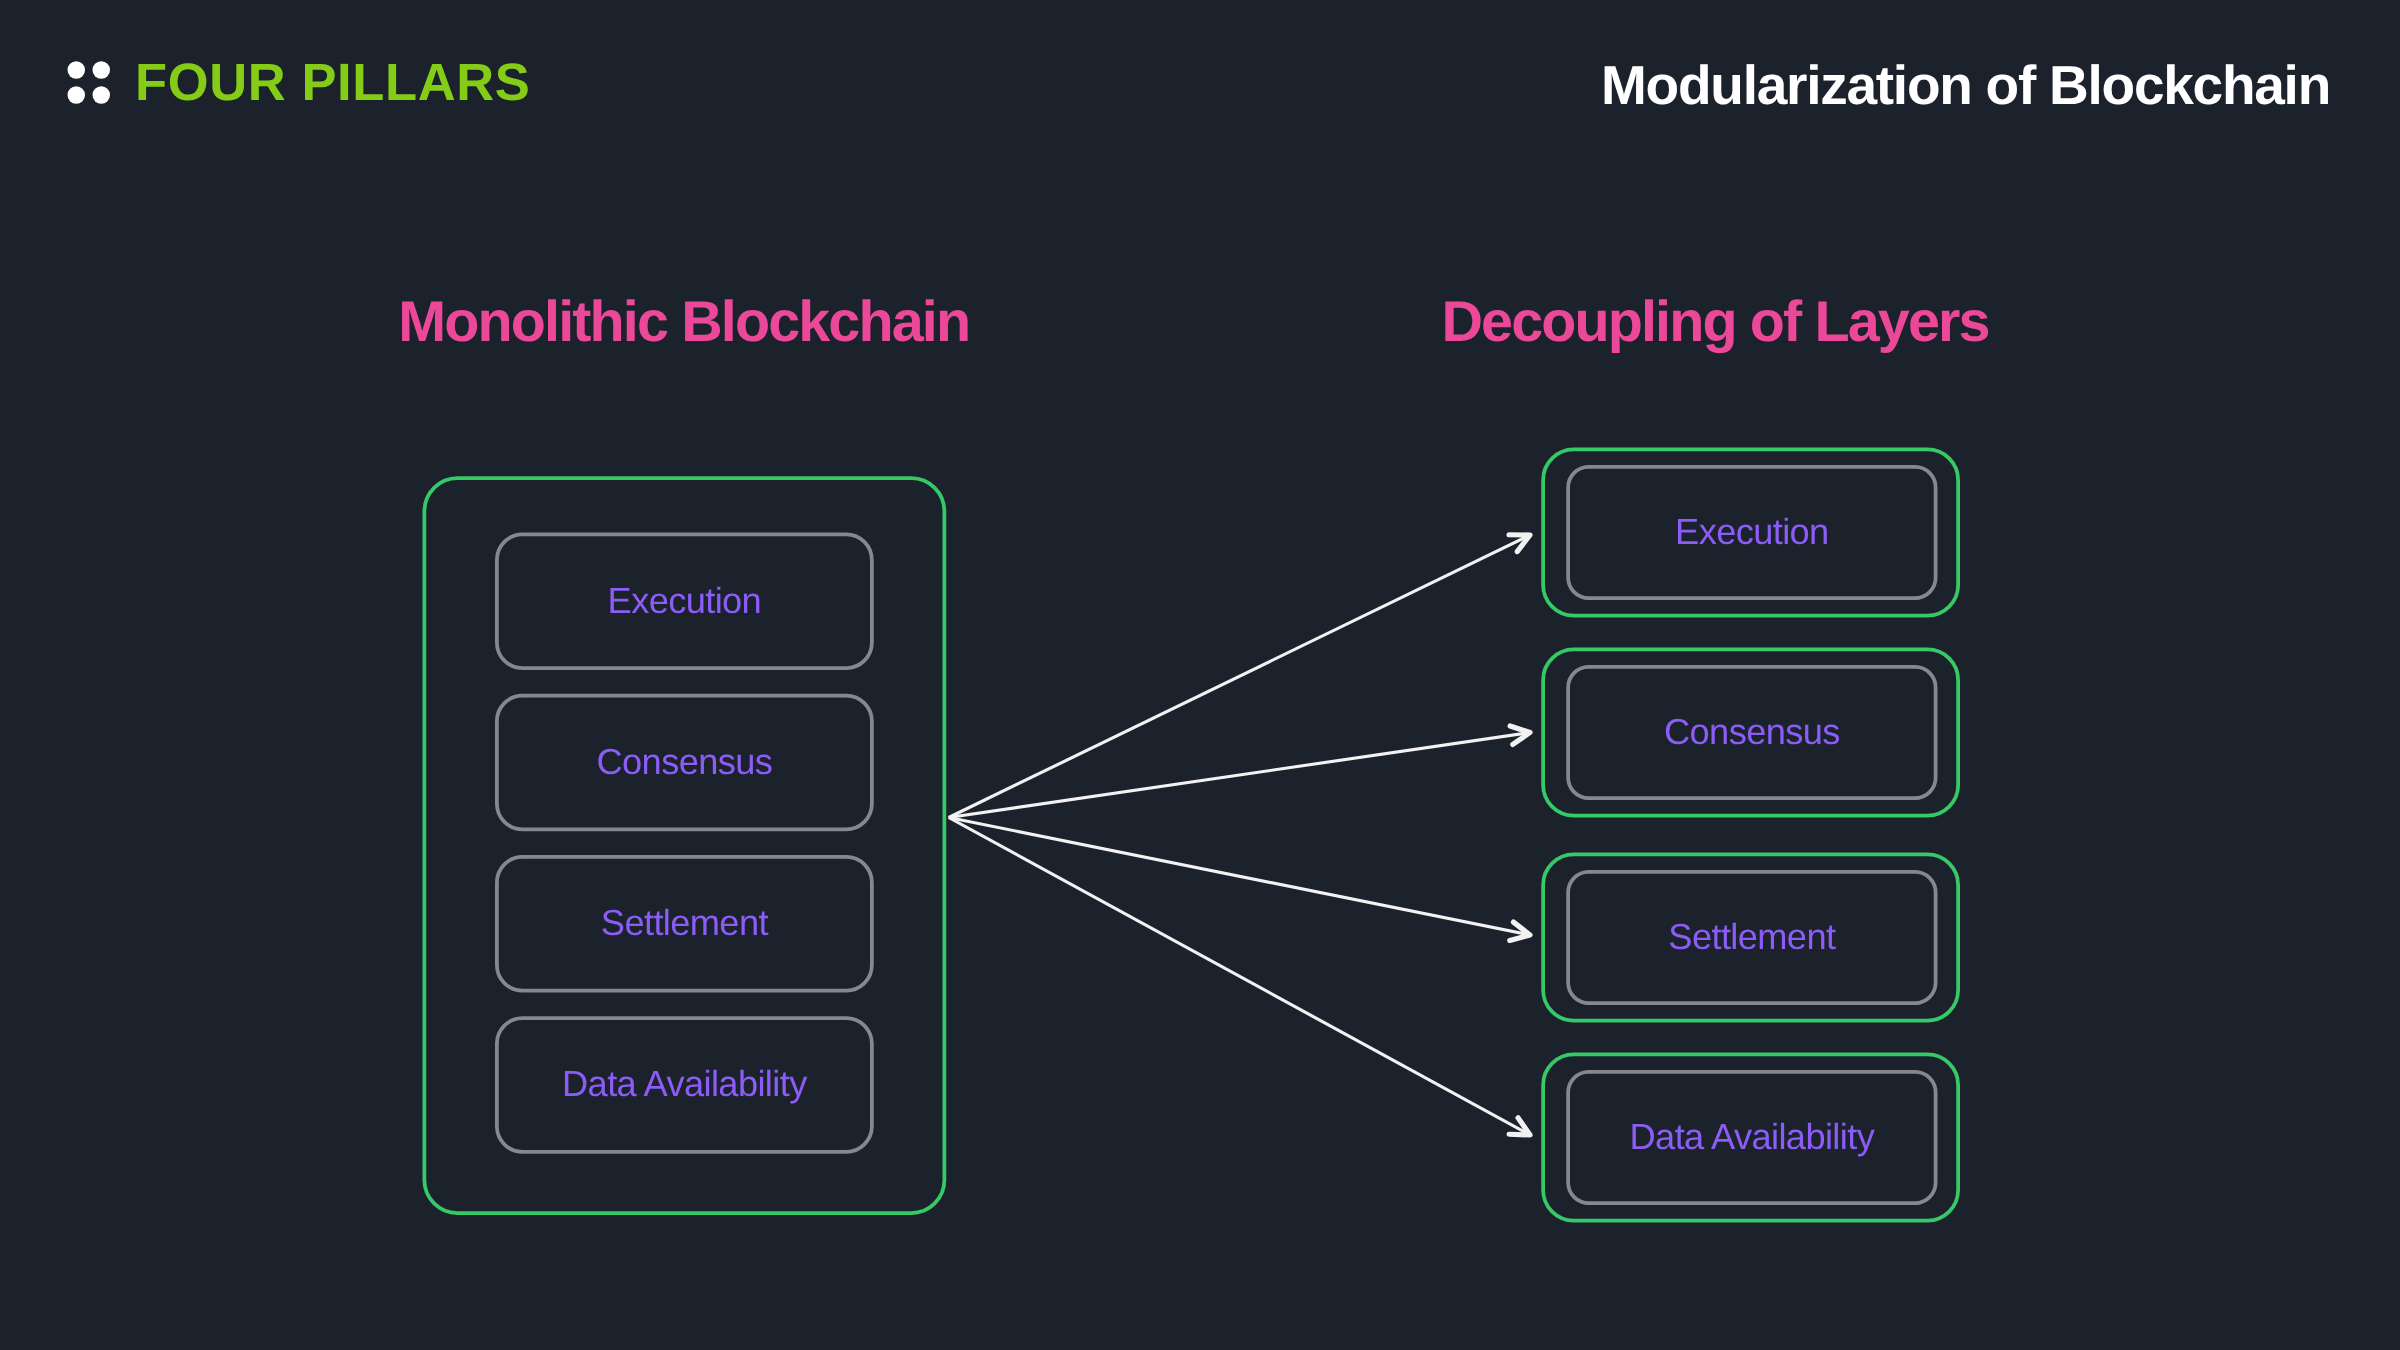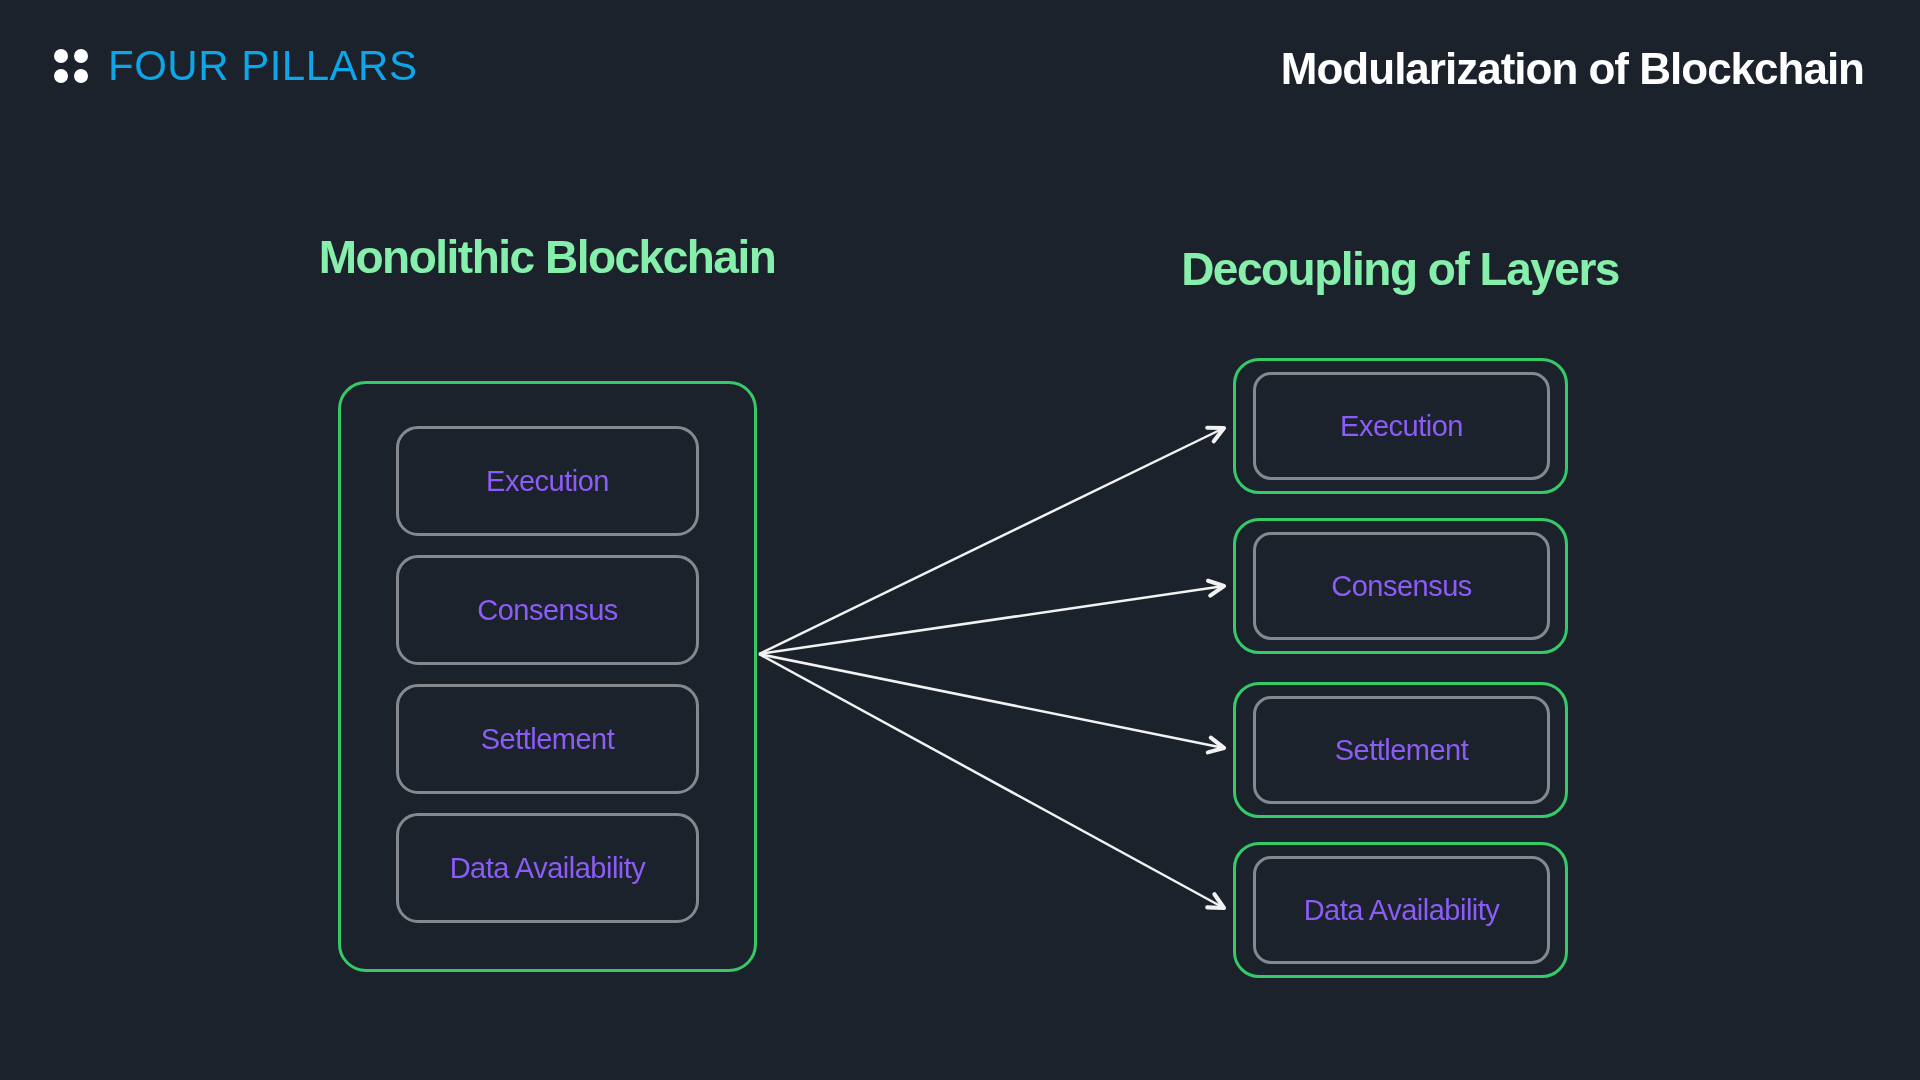--- a/index.html
+++ b/index.html
@@ -25,50 +25,50 @@
     grid-template-columns: 14px 14px;
     grid-template-rows: 14px 14px;
     gap: 6px;
   }
   .brand-dots span {
     width: 14px; height: 14px;
     border-radius: 50%;
     background: #ffffff;
   }
   .brand-name {
-    color: #0ea5e9;
+    color: #84cc16;
     font-size: 42px;
-    font-weight: 400;
+    font-weight: 700;
     letter-spacing: 0.5px;
     white-space: nowrap;
   }
   .deck-title {
     position: absolute;
     right: 56px; top: 44px;
     color: #ffffff;
     font-size: 44px;
     font-weight: 800;
     letter-spacing: -1px;
     white-space: nowrap;
   }
 
   
   .col-heading {
     position: absolute;
     top: 230px;
     width: 560px;
     text-align: center;
-    color: #86efac;
+    color: #ec4899;
     font-size: 46px;
     font-weight: 800;
     letter-spacing: -1.5px;
     white-space: nowrap;
   }
   .col-heading.left  { left: 267px; }
-  .col-heading.right { left: 1120px; margin-top: 12px; }
+  .col-heading.right { left: 1092px; }
 
   
   .mono-box {
     position: absolute;
     left: 338px; top: 381px;
     width: 419px; height: 591px;
     box-sizing: border-box;
     border: 3px solid #36c967;
     border-radius: 28px;
     display: flex;

